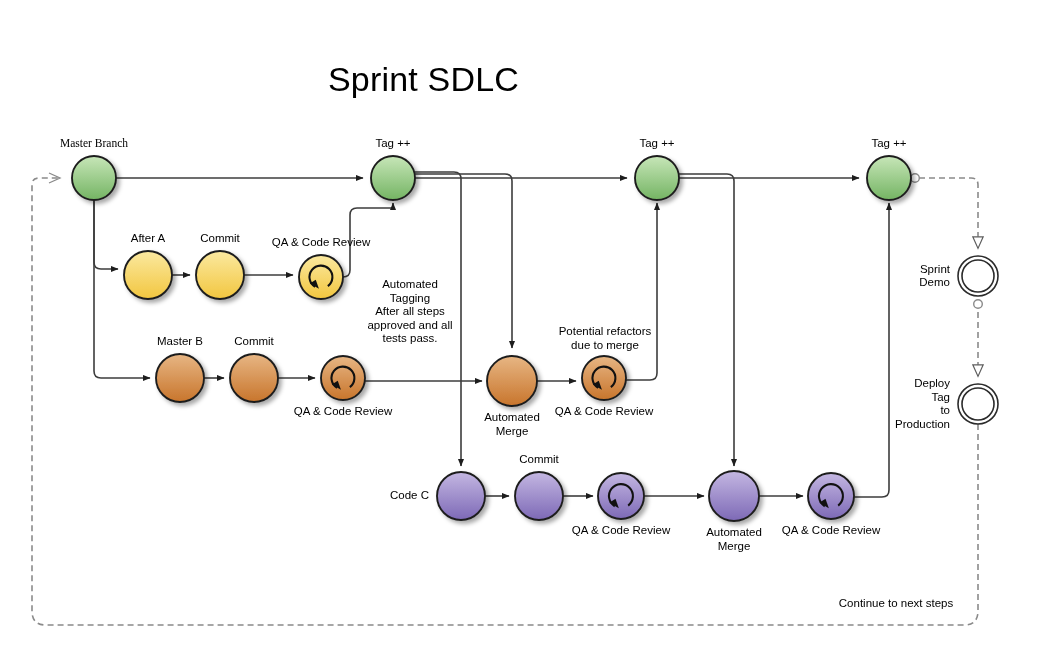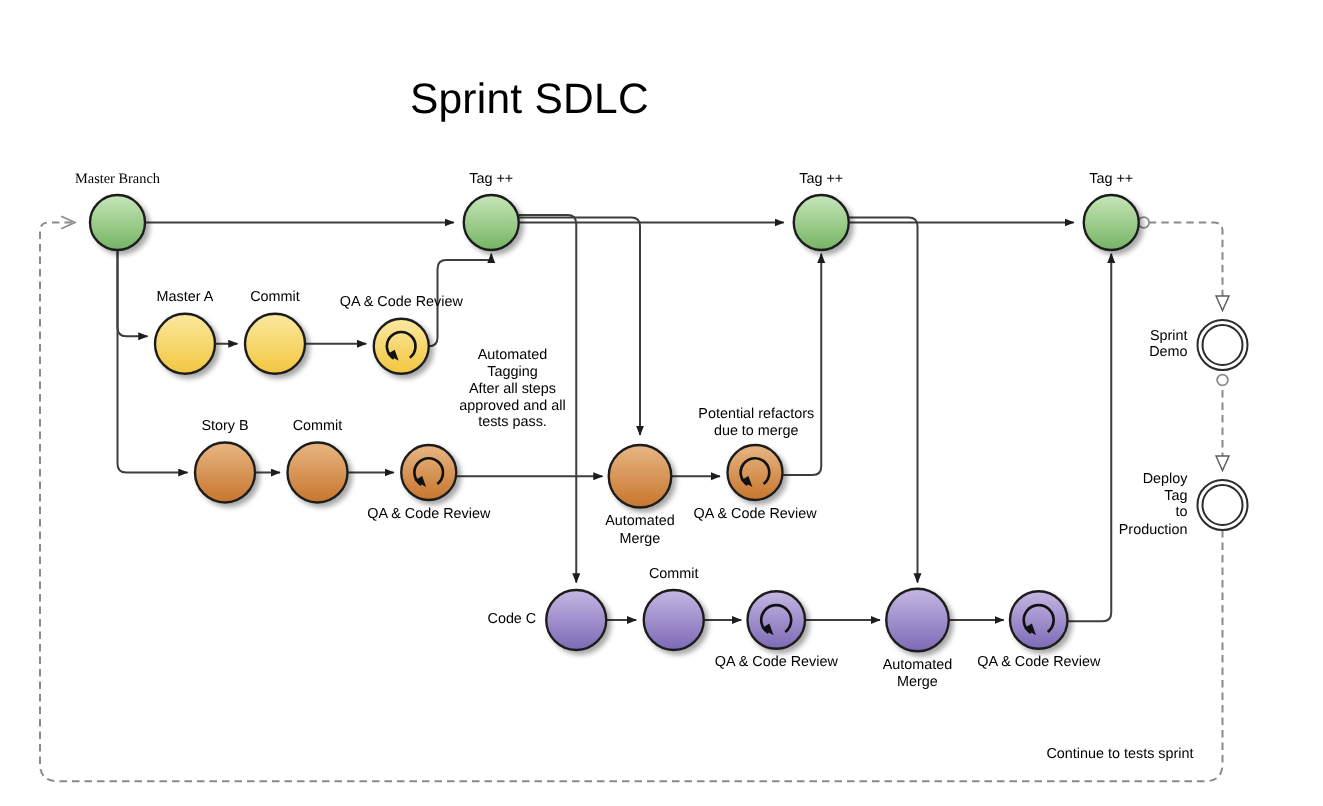--- a/index.html
+++ b/index.html
@@ -149,24 +149,24 @@
         <path d="M 824.7808 506.2856 A 11.96 11.96 0 1 1 838.176 505.568" fill="none" stroke="#111111" stroke-width="2.1" stroke-linecap="butt"></path>
         <path d="M 819.2792 502.69759999999997 L 828.8472 508.19919999999996 L 825.4984 498.87039999999996 z" fill="#111111"></path>
       </g>
   </svg>
 
   <div id="labels">
       <div class="lbl" style="left: 9px; top: 136.5px; width: 170px; font-family: Liberation Serif, serif;">Master Branch</div>
       <div class="lbl" style="left: 308px; top: 136.5px; width: 170px;">Tag ++</div>
       <div class="lbl" style="left: 572px; top: 136.5px; width: 170px;">Tag ++</div>
       <div class="lbl" style="left: 804px; top: 136.5px; width: 170px;">Tag ++</div>
-      <div class="lbl" style="left: 63px; top: 231.5px; width: 170px;">Master A</div>
+      <div class="lbl" style="left: 63px; top: 231.5px; width: 170px;">After A</div>
       <div class="lbl" style="left: 135px; top: 231.5px; width: 170px;">Commit</div>
       <div class="lbl" style="left: 236px; top: 235.5px; width: 170px;">QA &amp; Code Review</div>
-      <div class="lbl" style="left: 95px; top: 334.5px; width: 170px;">Story B</div>
+      <div class="lbl" style="left: 95px; top: 334.5px; width: 170px;">Master B</div>
       <div class="lbl" style="left: 169px; top: 334.5px; width: 170px;">Commit</div>
       <div class="lbl" style="left: 258px; top: 405px; width: 170px;">QA &amp; Code Review</div>
       <div class="lbl" style="left: 427px; top: 411px; width: 170px;">Automated
 Merge</div>
       <div class="lbl" style="left: 519px; top: 405px; width: 170px;">QA &amp; Code Review</div>
       <div class="lbl" style="left: 259px; top: 489.25px; width: 170px; text-align: right;">Code C</div>
       <div class="lbl" style="left: 454px; top: 452.5px; width: 170px;">Commit</div>
       <div class="lbl" style="left: 536px; top: 524px; width: 170px;">QA &amp; Code Review</div>
       <div class="lbl" style="left: 649px; top: 526px; width: 170px;">Automated
 Merge</div>
@@ -177,16 +177,16 @@
 Tag
 to
 Production</div>
       <div class="lbl" style="left: 325px; top: 278px; width: 170px;">Automated
 Tagging
 After all steps
 approved and all
 tests pass.</div>
       <div class="lbl" style="left: 520px; top: 325px; width: 170px;">Potential refactors
 due to merge</div>
-      <div class="lbl" style="left: 811px; top: 597px; width: 170px;">Continue to tests sprint</div>
+      <div class="lbl" style="left: 811px; top: 597px; width: 170px;">Continue to next steps</div>
     </div>
 
 </div>
 
 </body></html>

